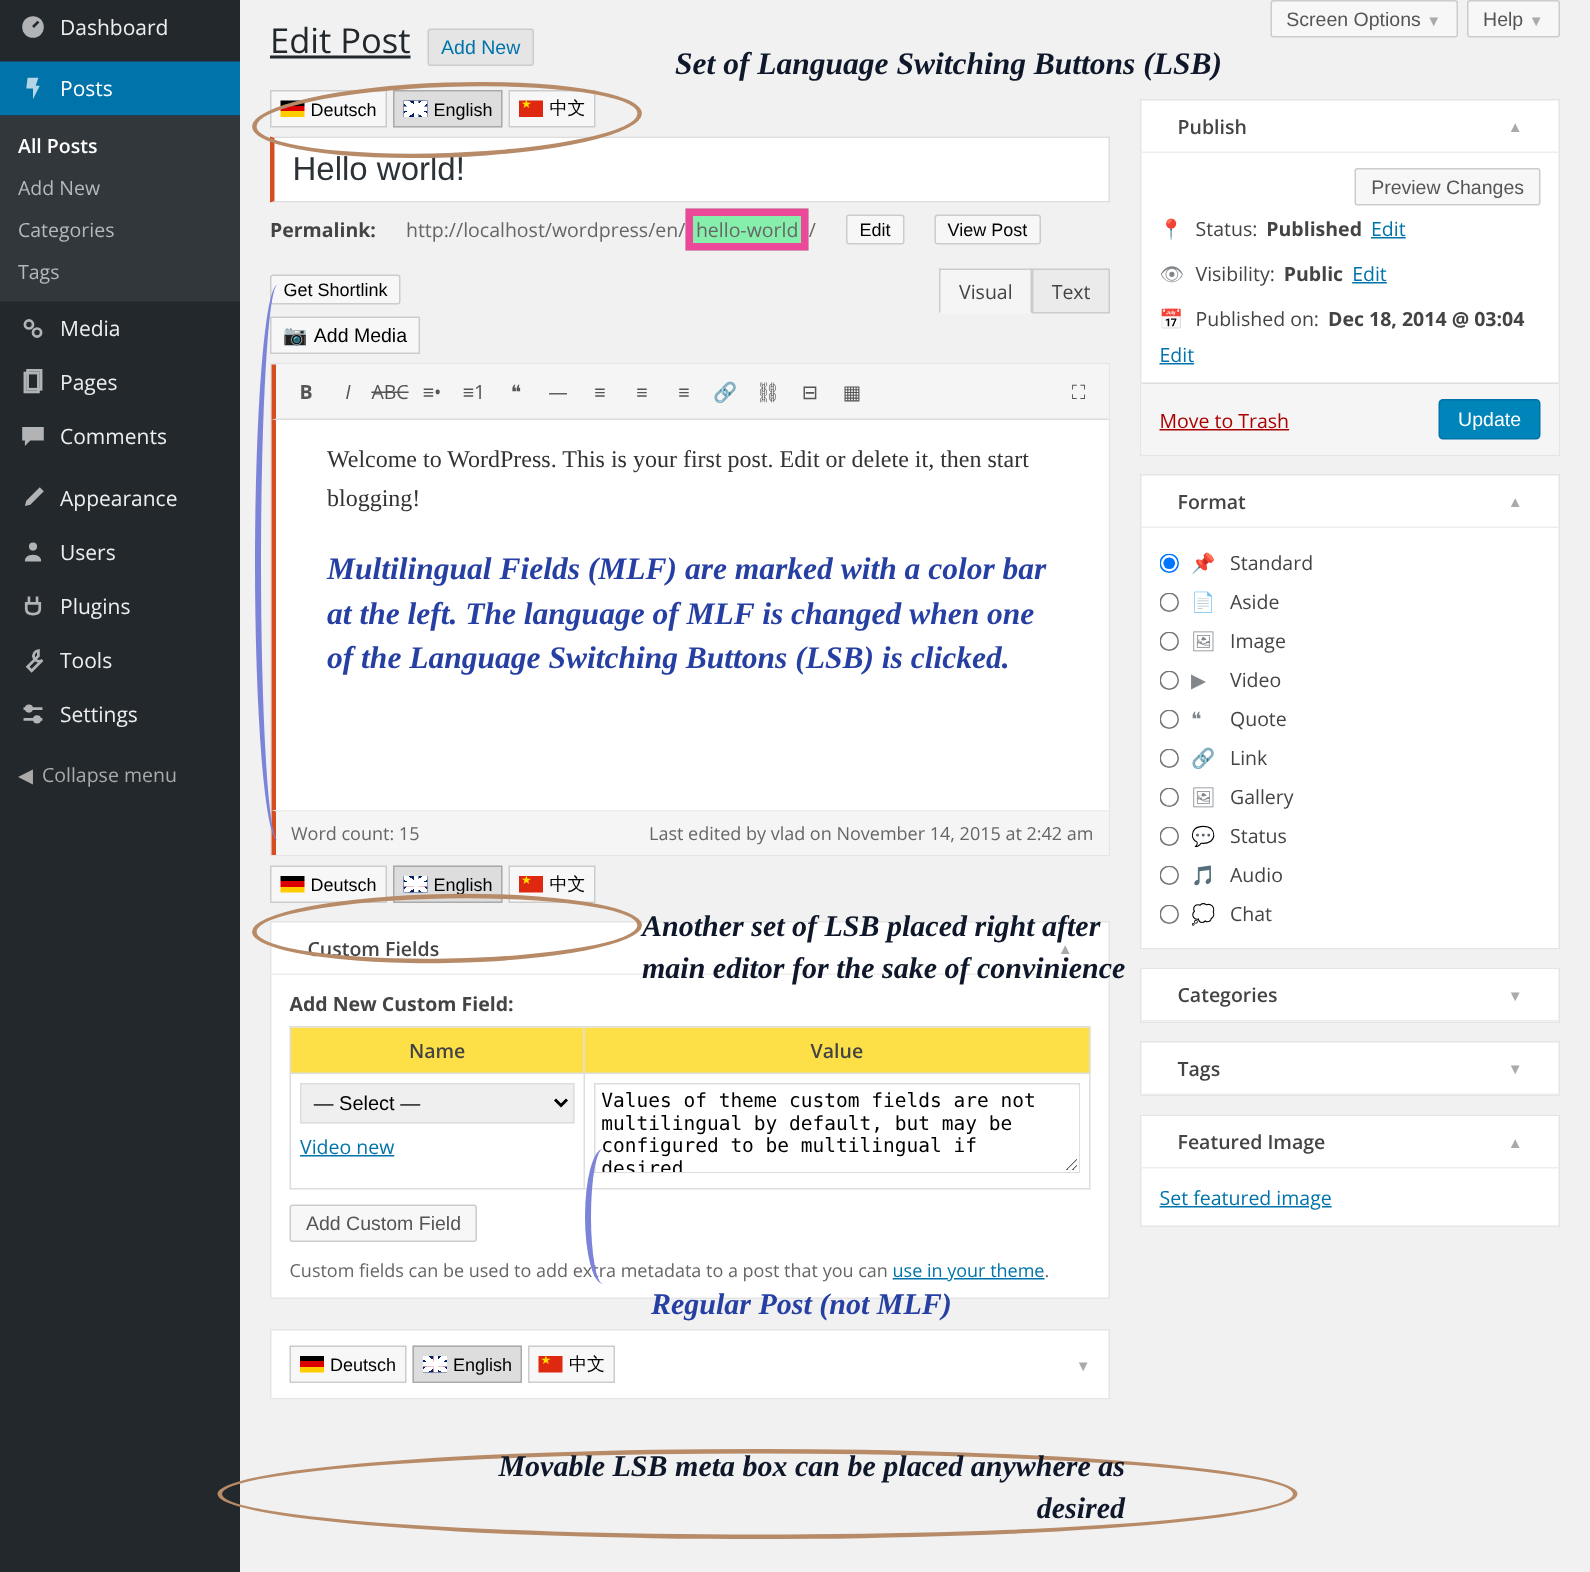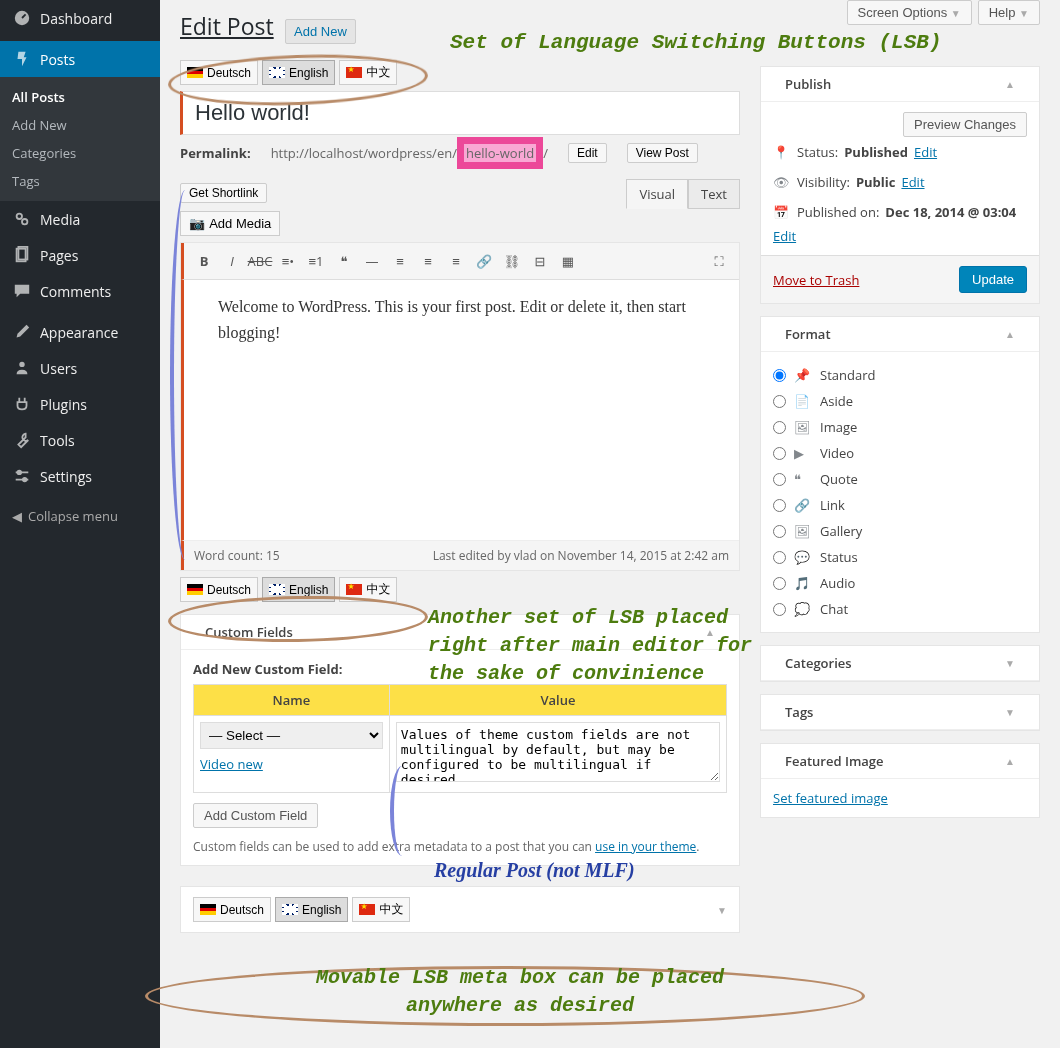--- a/index.html
+++ b/index.html
@@ -30,21 +30,21 @@
 .flag.de { background: linear-gradient(#000 33%, #d00 33% 66%, #fc0 66%); }
 .flag.en { background: #012169; position: relative; overflow: hidden; }
 .flag.en::before { content: ""; position: absolute; inset: 0; background: linear-gradient(to bottom right, transparent 40%, #fff 40% 60%, transparent 60%), linear-gradient(to bottom left, transparent 40%, #fff 40% 60%, transparent 60%); }
 .flag.en::after { content: ""; position: absolute; inset: 0; background: linear-gradient(#fff,#fff) center/100% 3px no-repeat, linear-gradient(#fff,#fff) center/3px 100% no-repeat, linear-gradient(#c8102e,#c8102e) center/100% 2px no-repeat, linear-gradient(#c8102e,#c8102e) center/2px 100% no-repeat; }
 .flag.zh { background: #de2910; position: relative; }
 .flag.zh::before { content: "★"; position: absolute; left: 1px; top: -2px; font-size: 8px; color: #ffde00; }
 
 .title-input { width: 100%; font-size: 22px; padding: 8px 12px; border: 1px solid #ddd; background: #fff; border-left: 3px solid #d54e21; color: #2c3338;}
 .permalink-row { font-size: 13px; color: #666; padding: 8px 0; display: flex; align-items: center; gap: 20px; flex-wrap: wrap; }
 .permalink-row b { color: #444; }
-.slug-hl { background: #f9a8d4; border: 7px solid #ec4899; padding: 0 2px;}
+.slug-hl { background: #86efac; border: 5px solid #ec4899; padding: 0 2px;}
 .small-btn { background: #f7f7f7; border: 1px solid #ccc; padding: 2px 8px; font-size: 12px; cursor: pointer; border-radius: 2px;}
 
 .add-media-btn { border: 1px solid #ccc; background: #f7f7f7; padding: 4px 8px; font-size: 13px; cursor: pointer; display: inline-flex; align-items: center; gap: 4px;}
 .editor-box { border: 1px solid #e5e5e5; background: #fff; margin-top: 6px;}
 .editor-tabs { float: right; margin-top: -32px; display: flex; }
 .ed-tab { border: 1px solid #ccc; padding: 5px 12px; font-size: 13px; background: #ebebeb; cursor: pointer; }
 .ed-tab.active { background: #f5f5f5; border-bottom-color: #f5f5f5;}
 .toolbar { display: flex; gap: 4px; padding: 6px 8px; border-bottom: 1px solid #ddd; align-items: center; background: #f5f5f5; border-left: 3px solid #d54e21; }
 .tbtn { width: 24px; height: 24px; display: inline-flex; align-items: center; justify-content: center; color: #555; cursor: pointer; font-size: 13px; border-radius: 2px; }
 .tbtn.expand { margin-left: auto; }
@@ -63,21 +63,21 @@
 .tri { color: #aaa; font-size: 10px; }
 
 .cf-table { width: 100%; border-collapse: collapse; margin-top: 6px;}
 .cf-table th { background: #fde047; border: 1px solid #ddd; padding: 6px; font-weight: 600;}
 .cf-table td { border: 1px solid #ddd; padding: 6px; vertical-align: top;}
 .cf-select { width: 100%; padding: 4px; border: 1px solid #ddd;}
 .cf-textarea { width: 100%; height: 60px; border: 1px solid #ddd; padding: 4px; font-size: 13px; resize: both;}
 .cf-note { font-size: 12px; color: #666; margin-top: 10px;}
 
 .annotation { position: absolute; font-family: "Comic Sans MS", cursive; font-style: italic; font-weight: 600; line-height: 1.4; pointer-events: none; z-index: 50; }
-.ann-red { color: #4d7c0f; font-family: Liberation Mono, monospace; }
+.ann-red { color: #0f172a; }
 .ann-blue { color: #263fa3; }
 .oval { position: absolute; border: 3px solid #b88b68; border-radius: 50%; pointer-events: none; z-index: 49; }
 .curve-blue { position: absolute; border-left: 4px solid #7b84d9; border-radius: 50% 0 0 50%; pointer-events: none; z-index: 49;}
 svg.icon { width: 18px; height: 18px; stroke: currentColor; fill: none; stroke-width: 2; }
 svg.icon.fill { fill: currentColor; stroke: none; }
 .wicon { color:#82878c; width:18px; display:inline-flex; }
 </style>
 </head>
 <body>
 
@@ -250,20 +250,21 @@
           <span class="tbtn">≡</span>
           <span class="tbtn">🔗</span>
           <span class="tbtn">⛓</span>
           <span class="tbtn">⊟</span>
           <span class="tbtn">▦</span>
           <span class="tbtn expand">⛶</span>
         </div>
         <div class="editor-content">
           <p>Welcome to WordPress. This is your first post. Edit or delete it, then start blogging!</p>
 
+          <div class="annotation ann-blue" style="position:relative; margin-top:20px; font-size:21px;">Multilingual Fields (MLF) are marked with a color bar at the left. The language of MLF is changed when one of the Language Switching Buttons (LSB) is clicked.</div>
         </div>
         <div class="editor-footer">
           <span><span>Word count:</span> <span>15</span></span>
           <span>Last edited by vlad on November 14, 2015 at 2:42 am</span>
         </div>
       </div>
 
       
       <div class="lang-switch">
         <button class="lang-btn">
@@ -451,13 +452,13 @@
 
 <div class="curve-blue" style="left:170px; top:190px; width:30px; height:370px;"></div>
 
 <div class="oval" style="left:168px; top:596px; width:260px; height:46px; transform:rotate(-1deg);"></div>
 <div class="annotation ann-red" style="left:428px; top:604px; font-size:20px; width:340px;">Another set of LSB placed right after main editor for the sake of convinience</div>
 
 <div class="curve-blue" style="left:390px; top:766px; width:24px; height:90px;"></div>
 <div class="annotation ann-blue" style="left:434px; top:856px; font-size:20px;">Regular Post (not MLF)</div>
 
 <div class="oval" style="left:145px; top:966px; width:720px; height:60px;"></div>
-<div class="annotation ann-red" style="left:290px; top:964px; font-size:20px; width:460px; text-align:center;">Movable LSB meta box can be placed anywhere as desired</div>
+<div class="annotation ann-red" style="left:290px; top:964px; font-size:20px; width:460px; text-align:right;">Movable LSB meta box can be placed anywhere as desired</div>
 
 </body></html>

